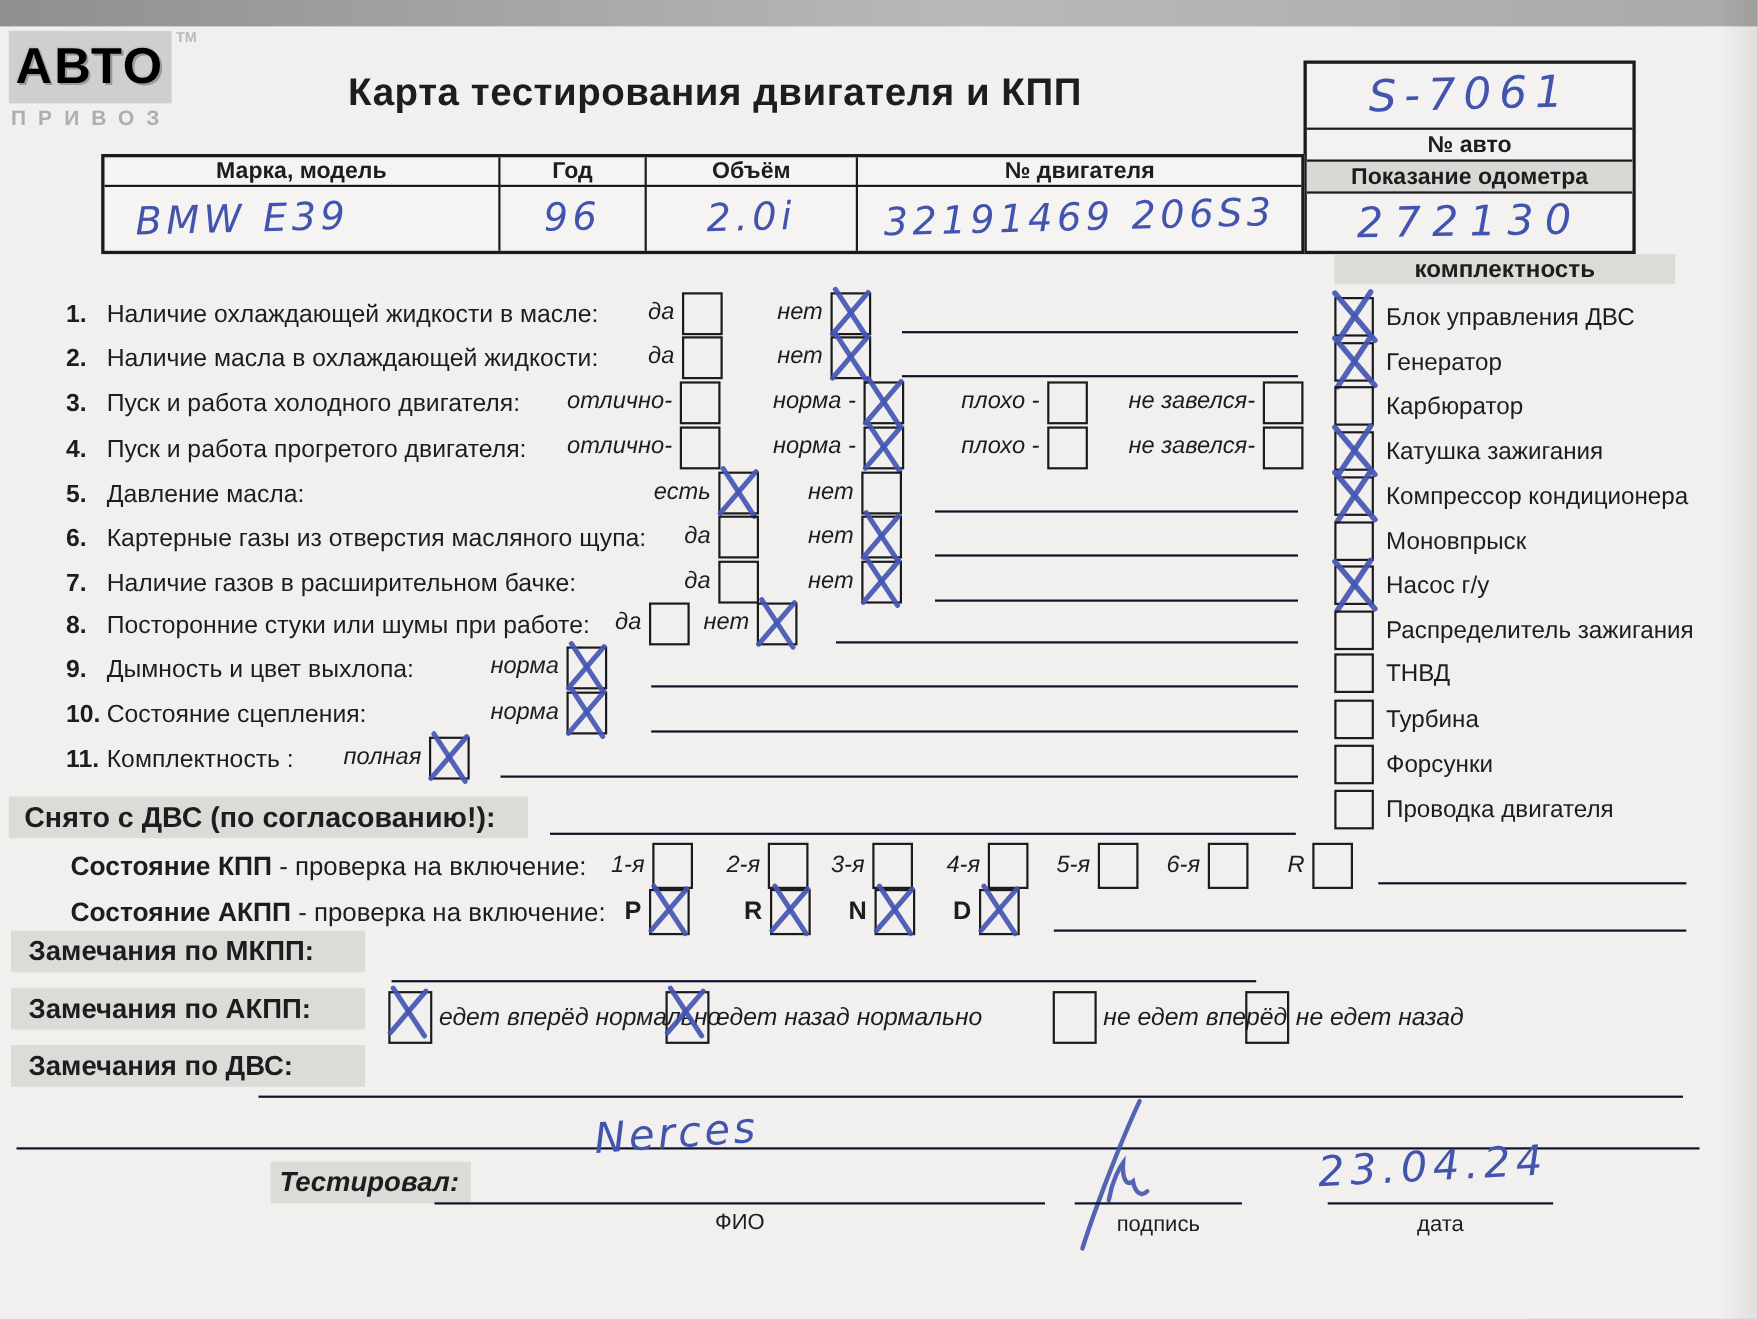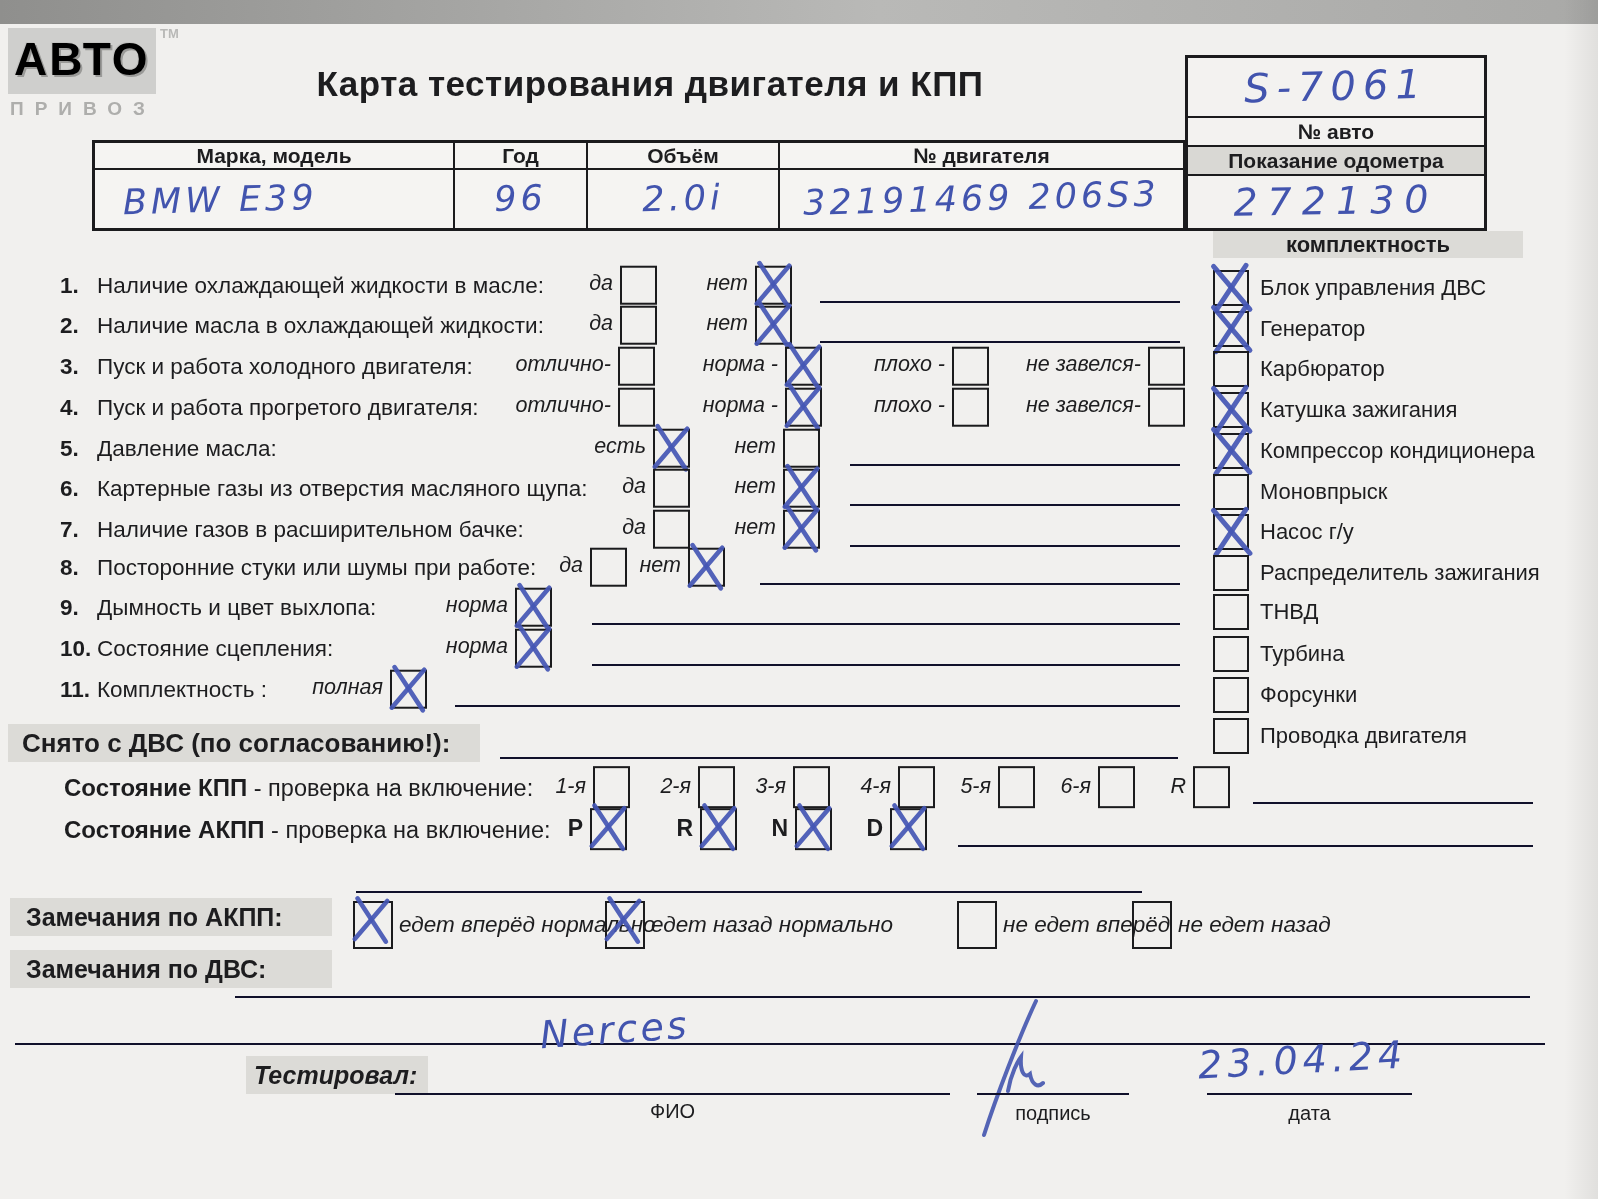--- a/index.html
+++ b/index.html
@@ -423,20 +423,23 @@
       </div>
       <div class="box" style="left: 890px;">
         <span class="opt-label upright">D</span>
         <svg viewBox="0 0 32 34" class="mark">
           <path d="M6 1 L27 33"></path>
           <path d="M28 3 L4 31"></path>
         </svg>
       </div>
     </div>
 
+  <div class="rem-strip" style="top:846px;">
+    <span>Замечания по МКПП:</span>
+  </div>
   <div class="wline" style="left:356px;width:786px;top:891px;"></div>
 
   <div class="rem-strip" style="top:898px;">
     <span>Замечания по АКПП:</span>
   </div>
   <div class="akpp-remarks" id="akpp-remarks">
       <div class="box" style="left: 353px;">
         <span class="rm-label">едет вперёд нормально</span>
         <svg viewBox="0 0 32 34" class="mark">
           <path d="M6 1 L27 33"></path>

